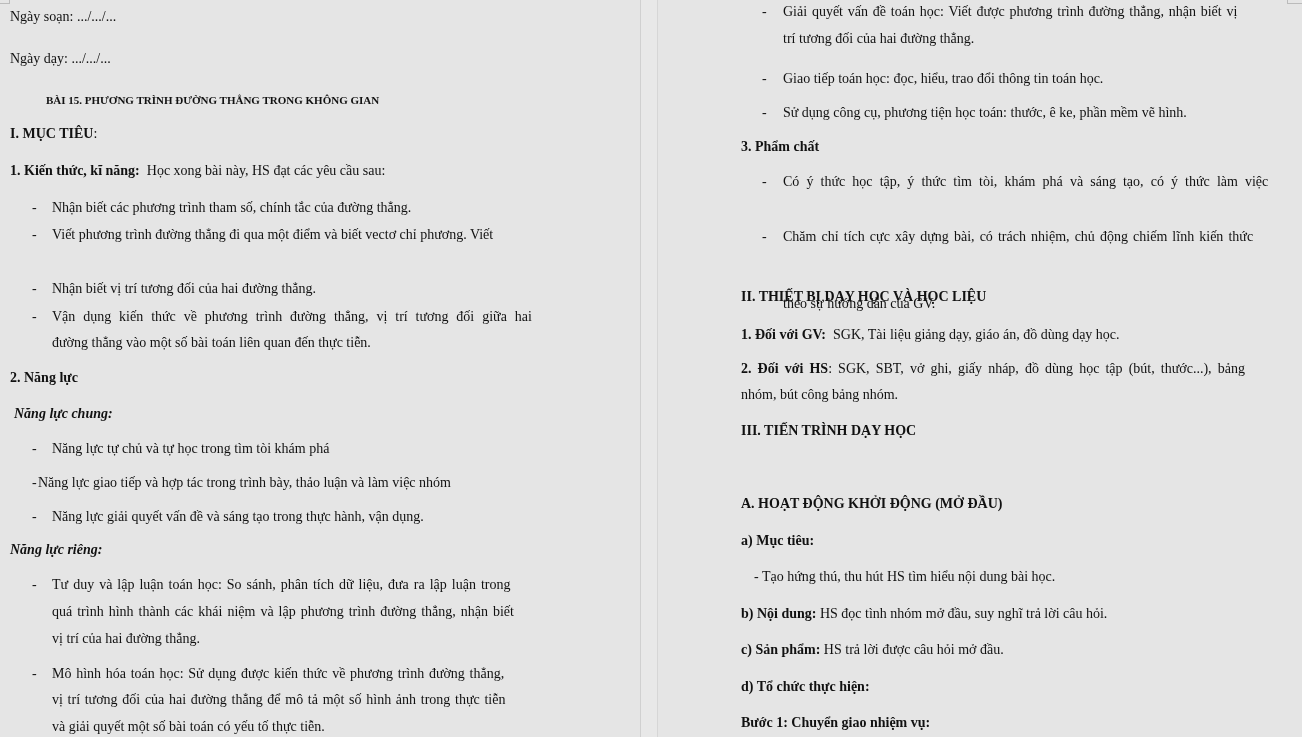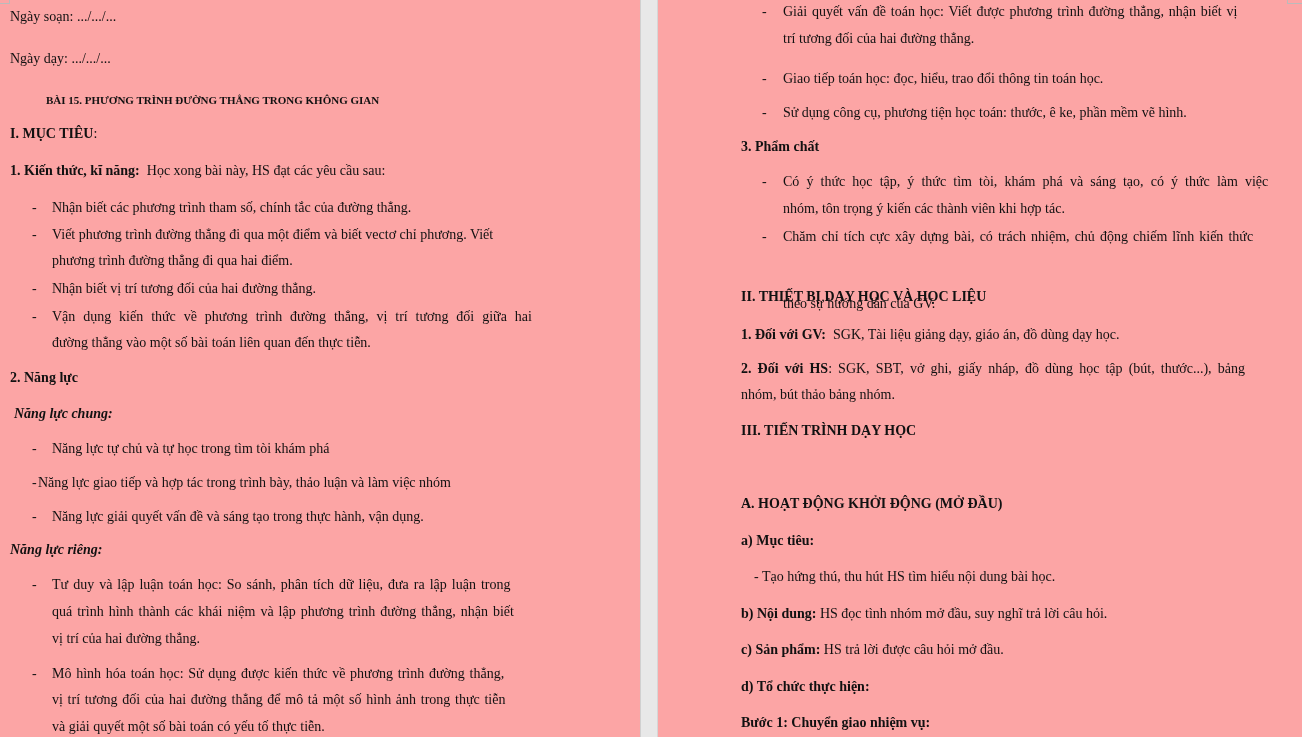--- a/index.html
+++ b/index.html
@@ -1,21 +1,21 @@
 <!DOCTYPE html>
 <html><head>
 <meta charset="utf-8">
 <style>
   html, body { margin:0; padding:0; }
   body {
     width:1302px; height:737px; overflow:hidden; background:#ffffff;
     font-family:"Liberation Serif", "DejaVu Serif", serif;
     color:#111; position:relative;
   }
-  .page { position:absolute; top:0; height:737px; background:#fca5a5; overflow:hidden; }
+  .page { position:absolute; top:0; height:737px; background:#e5e5e5; overflow:hidden; }
   #page-left { left:0; width:640px; }
   #page-right { left:658px; width:644px; }
   .gutter {
     position:absolute; left:640px; top:0; width:18px; height:737px;
     background:#e8e8e8; border-left:1px solid #d0d0d0; border-right:1px solid #d6d6d6;
     box-sizing:border-box;
   }
   .crop { position:absolute; border-color:#bbb; border-style:solid; width:9px; height:3px; }
   .crop.tl { left:0; top:0; border-width:0 1px 1px 0; }
   .crop.tr { right:0; top:0; border-width:0 0 1px 1px; width:14px; }
@@ -38,21 +38,20 @@
 
   <div class="ln" style="left:10px;top:125px;"><span class="b">I. MỤC TIÊU</span><span>:</span></div>
 
   <div class="ln" style="left:10px;top:162px;"><span class="b">1. Kiến thức, kĩ năng:</span>&nbsp; <span>Học xong bài này, HS đạt các yêu cầu sau:</span></div>
 
   <div class="dash" style="left:32px;top:199px;">-</div>
   <div class="ln" style="left:52px;top:199px;">Nhận biết các phương trình tham số, chính tắc của đường thẳng.</div>
 
   <div class="dash" style="left:32px;top:226px;">-</div>
   <div class="ln just" style="left:52px;top:226px;width:504px;">Viết phương trình đường thẳng đi qua một điểm và biết vectơ chỉ phương. Viết</div>
-  <div class="ln" style="left:52px;top:252px;">phương trình đường thẳng đi qua hai điểm.</div>
 
   <div class="dash" style="left:32px;top:280px;">-</div>
   <div class="ln" style="left:52px;top:280px;">Nhận biết vị trí tương đối của hai đường thẳng.</div>
 
   <div class="dash" style="left:32px;top:308px;">-</div>
   <div class="ln" style="left:52px;top:308px;width:504px;word-spacing:4.4px;">Vận dụng kiến thức về phương trình đường thẳng, vị trí tương đối giữa hai</div>
   <div class="ln" style="left:52px;top:334px;">đường thẳng vào một số bài toán liên quan đến thực tiễn.</div>
 
   <div class="ln b" style="left:10px;top:369px;">2. Năng lực</div>
   <div class="ln bi" style="left:14px;top:405px;">Năng lực chung:</div>
@@ -89,32 +88,31 @@
   <div class="dash" style="left:104px;top:70px;">-</div>
   <div class="ln" style="left:125px;top:70px;">Giao tiếp toán học: đọc, hiểu, trao đổi thông tin toán học.</div>
 
   <div class="dash" style="left:104px;top:104px;">-</div>
   <div class="ln" style="left:125px;top:104px;">Sử dụng công cụ, phương tiện học toán: thước, ê ke, phần mềm vẽ hình.</div>
 
   <div class="ln b" style="left:83px;top:138px;">3. Phẩm chất</div>
 
   <div class="dash" style="left:104px;top:173px;">-</div>
   <div class="ln" style="left:125px;top:173px;word-spacing:3.6px;">Có ý thức học tập, ý thức tìm tòi, khám phá và sáng tạo, có ý thức làm việc</div>
-  <div class="ln" style="left:125px;top:200px;">nhóm, tôn trọng ý kiến các thành viên khi hợp tác.</div>
 
   <div class="dash" style="left:104px;top:228px;">-</div>
   <div class="ln" style="left:125px;top:228px;word-spacing:1.6px;">Chăm chỉ tích cực xây dựng bài, có trách nhiệm, chủ động chiếm lĩnh kiến thức</div>
   <div class="ln" style="left:125px;top:255px;margin-top:40px;">theo sự hướng dẫn của GV.</div>
 
   <div class="ln b" style="left:83px;top:288px;">II. THIẾT BỊ DẠY HỌC VÀ HỌC LIỆU</div>
 
   <div class="ln" style="left:83px;top:326px;"><span class="b">1. Đối với GV:</span>&nbsp; <span>SGK, Tài liệu giảng dạy, giáo án, đồ dùng dạy học.</span></div>
 
   <div class="ln" style="left:83px;top:360px;word-spacing:2.6px;"><span class="b">2. Đối với HS</span><span>: SGK, SBT, vở ghi, giấy nháp, đồ dùng học tập (bút, thước...), bảng</span></div>
-  <div class="ln" style="left:83px;top:386px;">nhóm, bút thảo bảng nhóm.</div>
+  <div class="ln" style="left:83px;top:386px;">nhóm, bút công bảng nhóm.</div>
 
   <div class="ln b" style="left:83px;top:422px;">III. TIẾN TRÌNH DẠY HỌC</div>
 
 
   <div class="ln b" style="left:83px;top:495px;">A. HOẠT ĐỘNG KHỞI ĐỘNG (MỞ ĐẦU)</div>
 
   <div class="ln b" style="left:83px;top:532px;">a) Mục tiêu:</div>
   <div class="ln" style="left:69px;top:568px;margin-left:27px;">- Tạo hứng thú, thu hút HS tìm hiểu nội dung bài học.</div>
 
   <div class="ln" style="left:83px;top:605px;"><span class="b">b) Nội dung:</span><span> HS đọc tình nhóm mở đầu, suy nghĩ trả lời câu hỏi.</span></div>

